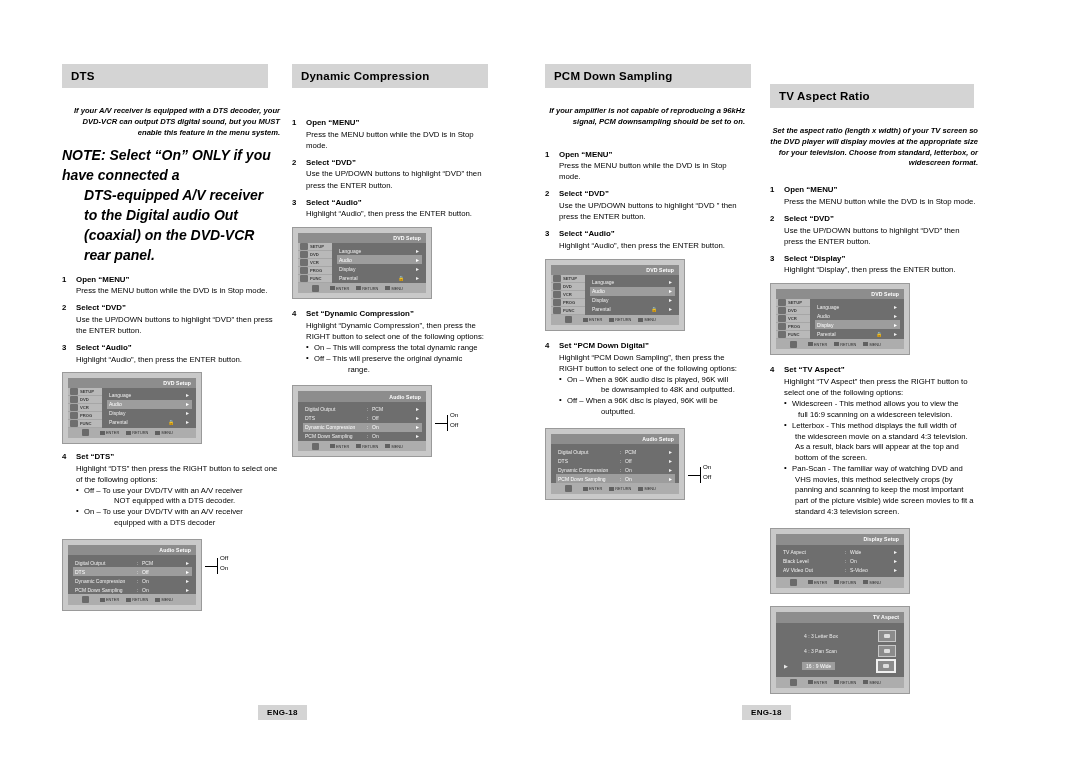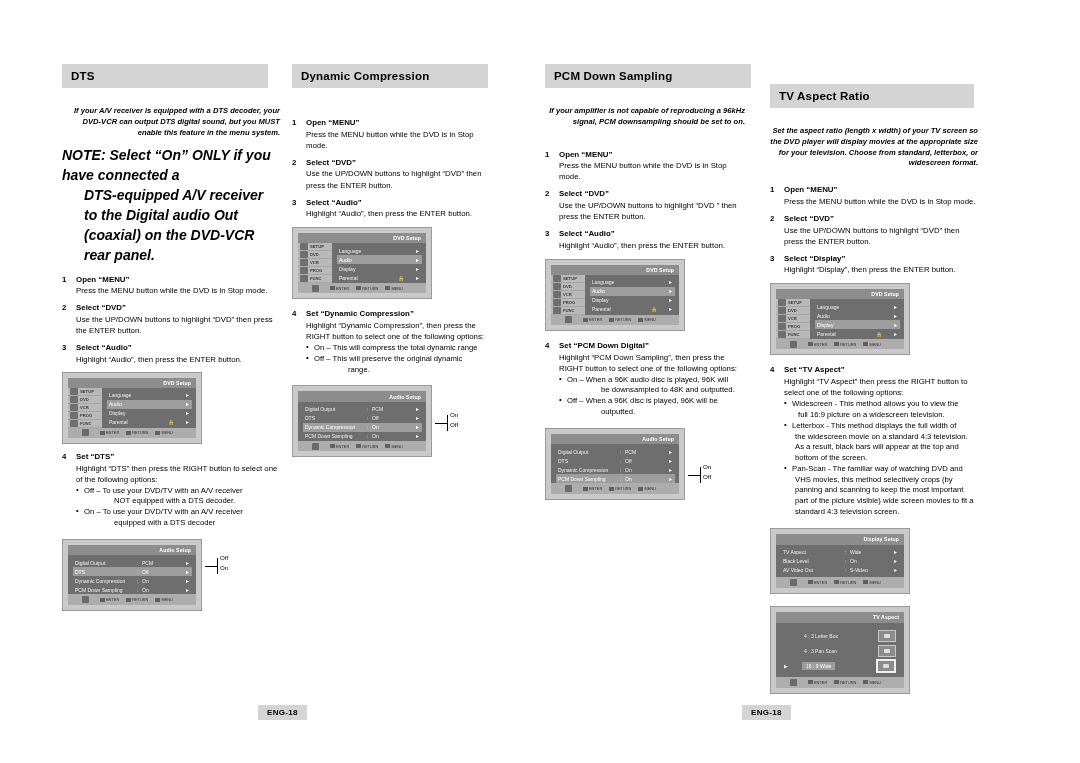--- a/index.html
+++ b/index.html
@@ -843,21 +843,21 @@
     </div>
 
     <div class="step" style="margin-top:10px">
       <span class="step-num">4</span>
       <div class="step-title">Set “TV Aspect”</div>
       <div class="step-body">Highlight “TV Aspect” then press the RIGHT button to select one of the following options:</div>
       <div class="bullets">
         <span class="bullet">
           <span class="dot">•</span>
           <span>Widescreen - This method allows you to view the</span>
-          <span style="display:block;padding-left:6px">full 16:9 picture on a widescreen television.</span>
+          <span style="display:block;padding-left:6px">full 16:9 scanning on a widescreen television.</span>
         </span>
         <span class="bullet">
           <span class="dot">•</span>
           <span>Letterbox - This method displays the full width of</span>
           <span style="display:block;padding-left:3px">the widescreen movie on a standard 4:3 television. As a result, black bars will appear at the top and bottom of the screen.</span>
         </span>
         <span class="bullet">
           <span class="dot">•</span>
           <span>Pan-Scan - The familiar way of watching DVD and</span>
           <span style="display:block;padding-left:3px">VHS movies, this method selectively crops (by panning and scanning to keep the most important part of the picture visible) wide screen movies to fit a standard 4:3 television screen.</span>

